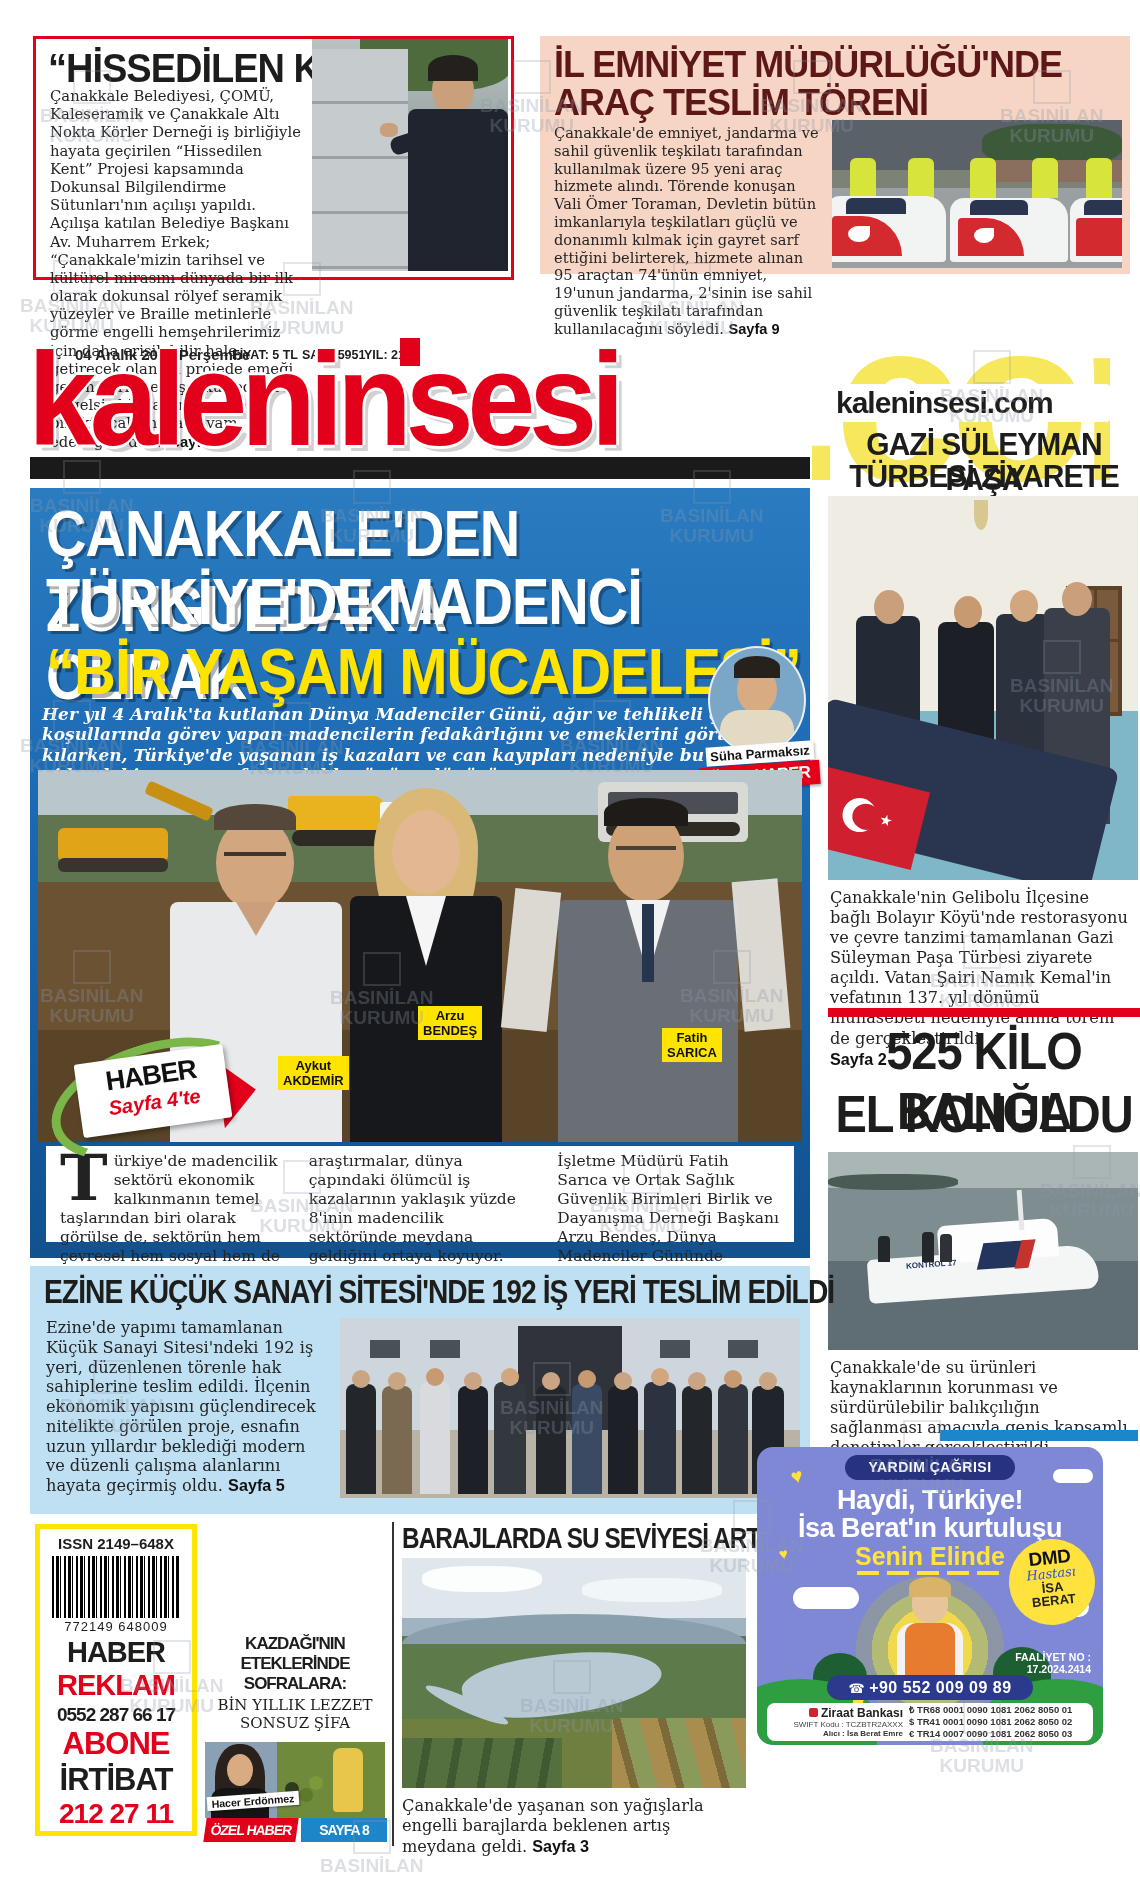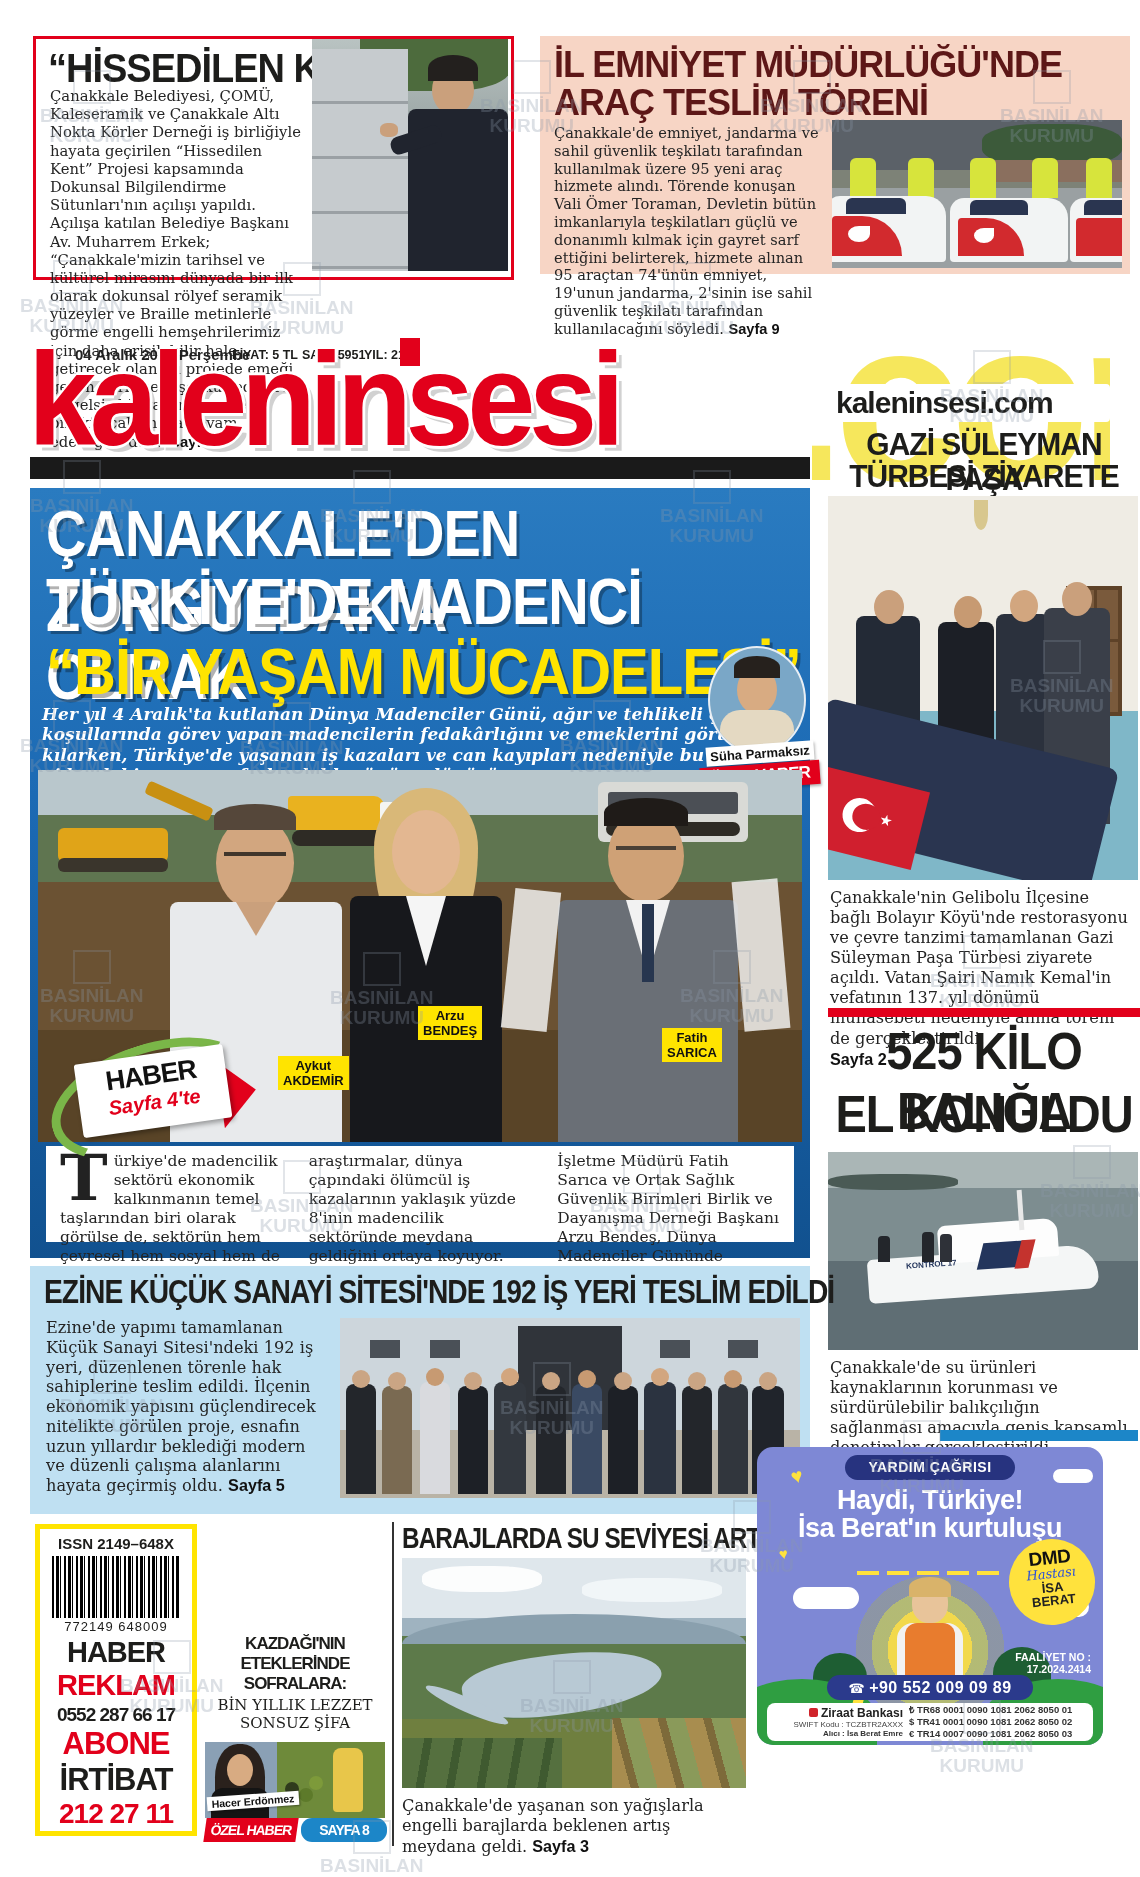--- a/index.html
+++ b/index.html
@@ -313,21 +313,21 @@
       <div class="abs" style="left:128px;top:6px;width:30px;height:64px;background:#e8c64a;border-radius:8px 8px 4px 4px;"></div>
       <div class="abs" style="left:80px;top:40px;width:14px;height:14px;border-radius:50%;background:#2f3a1c;box-shadow:14px 6px 0 #5d7a2a,-8px 10px 0 #23301a,24px -6px 0 #7d9a3a;"></div>
       <div class="abs" style="left:10px;top:2px;width:50px;height:74px;background:#2a211c;border-radius:45% 45% 0 0;"></div>
       <div class="head" style="left:22px;top:12px;width:26px;height:32px;background:#d8ab82;"></div>
       <div class="abs" style="left:6px;top:46px;width:58px;height:30px;background:#141414;border-radius:12px 12px 0 0;"></div>
       <div class="abs" style="left:2px;top:52px;width:92px;background:#fff;color:#111;font-weight:bold;font-size:10.5px;
                   padding:1px 0;transform:rotate(-4deg);box-shadow:1px 1px 2px rgba(0,0,0,.4);">Hacer Erdönmez</div>
     </div>
     <div class="abs hl" style="left:0;top:184px;width:92px;background:#e2001b;color:#fff;font-size:14px;padding:4px 0;
                 transform:skewX(-8deg);">ÖZEL HABER</div>
-    <div class="abs hl" style="left:96px;top:184px;width:86px;background:#1c86c8;color:#fff;font-size:14px;padding:4px 0;border-radius:11px;">SAYFA 8</div>
+    <div class="abs hl" style="left:96px;top:184px;width:86px;background:#1c86c8;color:#fff;font-size:14px;padding:4px 0;">SAYFA 8</div>
   </div>
 
   <div class="abs" style="left:392px;top:1522px;width:2px;height:324px;background:#333;"></div>
 
   <div class="abs hl" style="left:402px;top:1522px;font-size:27px;color:#1d1d1b;transform:scale(.9,1.1);transform-origin:top left;white-space:nowrap;">BARAJLARDA SU SEVİYESİ ARTTI</div>
   <div class="photo" style="left:402px;top:1558px;width:344px;height:230px;background:linear-gradient(180deg,#dfe7ec 0 26%,#9fb3c0 26% 34%,#5d7a4a 34% 70%,#6f7f3f 70% 100%);">
     <div class="abs" style="left:20px;top:8px;width:120px;height:26px;background:#fff;border-radius:40%;opacity:.9;"></div>
     <div class="abs" style="left:180px;top:20px;width:140px;height:24px;background:#f4f8fa;border-radius:40%;opacity:.85;"></div>
     <div class="abs" style="left:0;top:56px;width:344px;height:30px;background:#8aa0ae;border-radius:50% 50% 0 0/100% 100% 0 0;"></div>
     <div class="abs" style="left:60px;top:96px;width:200px;height:60px;background:#b8c9d4;border-radius:40% 60% 50% 50%;transform:rotate(-8deg);"></div>
@@ -345,20 +345,21 @@
     <div style="position:absolute;left:298px;top:96px;color:#ffe23d;font-size:24px;transform:rotate(12deg);">♥</div>
     <div style="position:absolute;left:22px;top:98px;color:#ffe23d;font-size:15px;transform:rotate(-10deg);">♥</div>
     <div style="position:absolute;left:296px;top:22px;width:40px;height:14px;background:#fff;border-radius:10px;"></div>
     <div style="position:absolute;left:36px;top:140px;width:66px;height:22px;background:#fff;border-radius:14px;"></div>
     <div style="position:absolute;left:276px;top:150px;width:56px;height:20px;background:#fff;border-radius:14px;"></div>
     <div class="pill" style="position:absolute;left:88px;top:8px;width:170px;height:25px;background:#27337f;">
       <span style="color:#fff;font-weight:bold;font-size:14px;line-height:25px;letter-spacing:.5px;">YARDIM ÇAĞRISI</span>
     </div>
     <div style="position:absolute;left:0;top:66px;width:100%;text-align:center;color:#fff;font-weight:bold;font-size:27px;letter-spacing:-.5px;">İsa Berat'ın kurtuluşu</div>
     <div style="position:absolute;left:0;top:38px;width:100%;text-align:center;color:#fff;font-weight:bold;font-size:27px;letter-spacing:-.5px;">Haydi, Türkiye!</div>
+    <div style="position:absolute;left:0;top:95px;width:100%;text-align:center;color:#ffe23d;font-weight:bold;font-size:25px;">Senin Elinde</div>
     <div style="position:absolute;left:100px;top:124px;width:146px;height:4px;background:repeating-linear-gradient(90deg,#ffe23d 0 22px,transparent 22px 30px);"></div>
 
     <div style="position:absolute;left:98px;top:128px;width:150px;height:150px;border-radius:50%;
                 background:radial-gradient(circle,#ffe23d 0 40%,#b9c06a 40% 55%,#8e97a0 55% 70%,transparent 70%);opacity:.9;"></div>
     <div style="position:absolute;left:56px;top:206px;width:54px;height:48px;background:#1e5e33;border-radius:50% 50% 20% 20%;"></div>
     <div style="position:absolute;left:236px;top:200px;width:58px;height:52px;background:#1e5e33;border-radius:50% 50% 20% 20%;"></div>
     <div style="position:absolute;left:-30px;top:232px;width:150px;height:80px;background:#2f9e41;border-radius:50% 50% 0 0;"></div>
     <div style="position:absolute;left:226px;top:232px;width:150px;height:80px;background:#2f9e41;border-radius:50% 50% 0 0;"></div>
     <div style="position:absolute;left:96px;top:238px;width:10px;height:34px;background:#ffe23d;border-radius:50%;transform:rotate(18deg);"></div>
 

